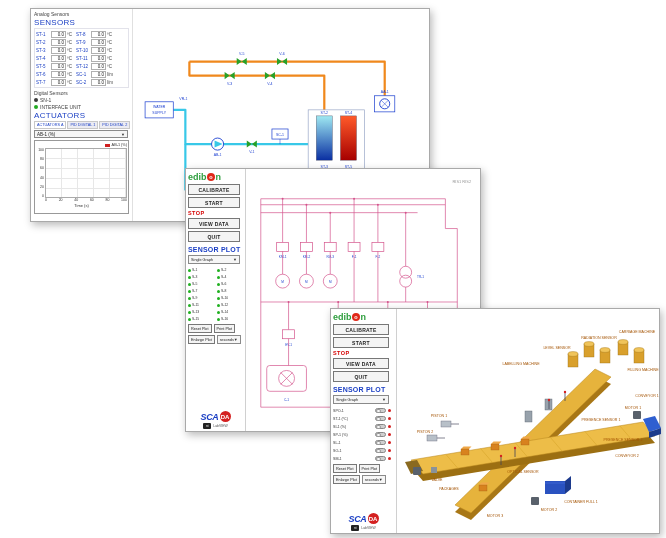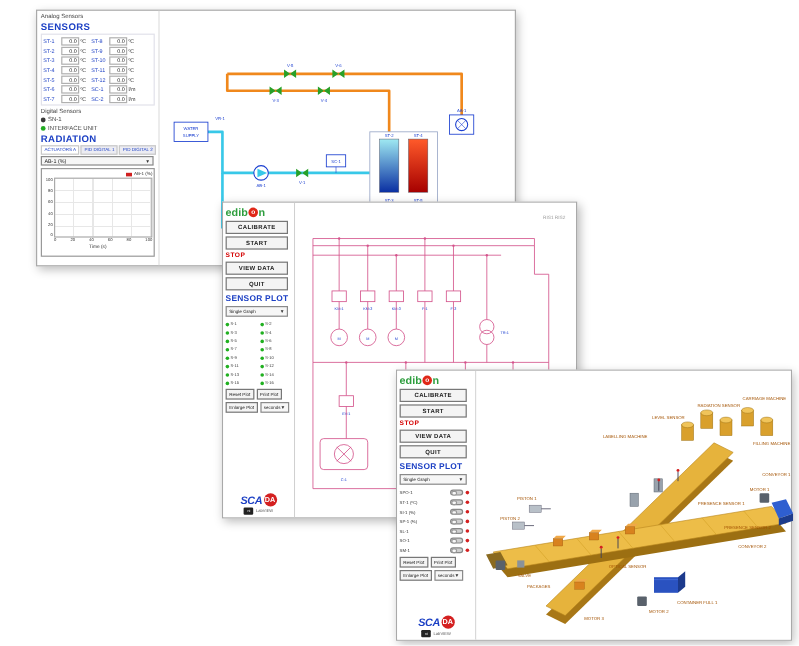--- a/index.html
+++ b/index.html
@@ -6,21 +6,21 @@
   html,body{width:666px;height:538px;background:#ffffff;font-family:"Liberation Sans",sans-serif;overflow:hidden;}
   .canvas{position:relative;width:666px;height:538px;background:#fff;}
   .window{position:absolute;background:#fff;border:1px solid #a9a9a9;box-shadow:2px 3px 8px rgba(0,0,0,.28);}
   .w1{left:30px;top:8px;width:400px;height:214px;z-index:1;}
   .w2{left:185px;top:168px;width:296px;height:264px;z-index:2;}
   .w3{left:330px;top:308px;width:330px;height:226px;z-index:3;}
 
   
   .w1-left{position:absolute;left:0;top:0;width:102px;height:100%;padding:2px 3px;border-right:1px solid #e0e0e0;}
   .tiny{font-size:5px;color:#444;}
-  .sec-title{font-size:8px;font-weight:bold;color:#1b3fc4;margin:1px 0;letter-spacing:.3px;}
+  .sec-title{font-size:8px;font-weight:normal;color:#1b3fc4;margin:1px 0;letter-spacing:.3px;}
   .sensor-grid{border:1px solid #e2e2ea;padding:1px;}
   .s-row{display:flex;align-items:center;gap:1px;height:8px;}
   .s-name{font-size:4.5px;color:#1b3fc4;width:14px;}
   .s-val{font-size:4.5px;color:#222;width:15px;height:7px;border:1px solid #b0b0b0;background:#fff;text-align:right;padding-right:1px;line-height:5px;}
   .s-unit{font-size:4.5px;color:#444;width:8px;}
   .led-row{display:flex;align-items:center;gap:2px;height:7px;}
   .led{width:4px;height:4px;border-radius:50%;}
   .led.dark{background:#3a3a3a;}
   .led.green{background:#22aa22;}
   .tabs{display:flex;gap:1px;margin:1px 0;}
@@ -171,21 +171,21 @@
         </div>
       <div class="tiny" style="margin-top:2px">Digital Sensors</div>
       <div class="led-row">
         <span class="led dark"></span>
         <span class="tiny">SN-1</span>
       </div>
       <div class="led-row">
         <span class="led green"></span>
         <span class="tiny">INTERFACE UNIT</span>
       </div>
-      <div class="sec-title">RADIATION</div>
+      <div class="sec-title">ACTUATORS</div>
       <div class="tabs">
         <span class="tab active">ACTUATORS A</span>
         <span class="tab">PID DIGITAL 1</span>
         <span class="tab">PID DIGITAL 2</span>
       </div>
       <div class="select">
         <span>AB-1 (%)</span>
         <span class="caret">▼</span>
       </div>
       <div class="w1-chart">

